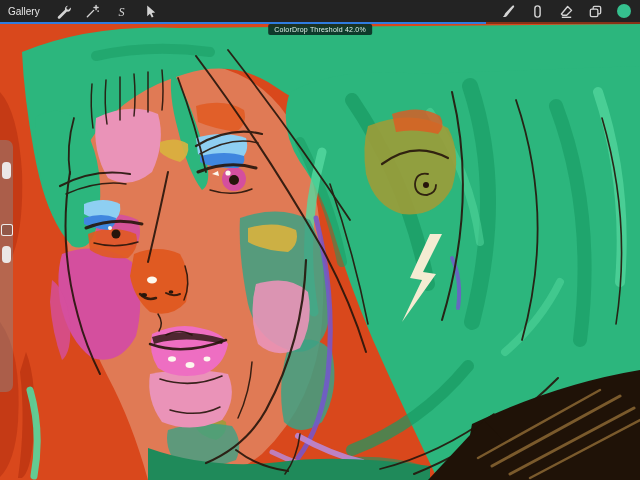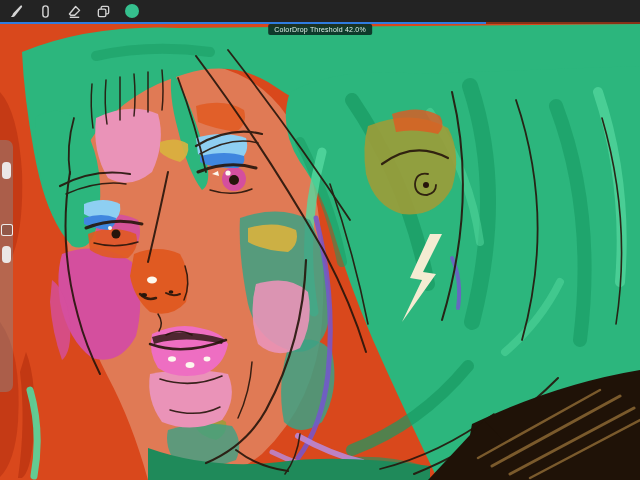--- a/index.html
+++ b/index.html
@@ -223,20 +223,52 @@
       </g>
     </svg>
   </div>
 
   <div class="threshold-track">
     <div class="threshold-fill"></div>
   </div>
   <div class="colordrop-badge">ColorDrop Threshold 42.0%</div>
 
   <div class="topbar">
+    <div class="tb-left">
+      <span class="gallery">Gallery</span>
+
+      <span class="tool">
+        <svg viewBox="0 0 16 16" width="15" height="15">
+          <path fill="#d4d4d4" d="M12.9,1.8 a3.4,3.4 0 0 0 -3.3,4.2 L2.2,13.4 a1.5,1.5 0 0 0 2.1,2.1 L11.7,8.1 a3.4,3.4 0 0 0 4,-4.4 l-2.3,2.3 -1.9,-0.5 -0.5,-1.9 Z"></path>
+        </svg>
+      </span>
+
+      <span class="tool">
+        <svg viewBox="0 0 16 16" width="15" height="15">
+          <g stroke="#d4d4d4" stroke-width="1.5" stroke-linecap="round" fill="none">
+            <line x1="2.5" y1="13.5" x2="9.2" y2="6.8"></line>
+            <line x1="11.8" y1="1.6" x2="11.8" y2="6"></line>
+            <line x1="9.6" y1="3.8" x2="14" y2="3.8"></line>
+          </g>
+          <circle cx="14" cy="7.5" r="0.9" fill="#d4d4d4"></circle>
+        </svg>
+      </span>
+
+      <span class="tool">
+        <svg viewBox="0 0 16 16" width="15" height="15">
+          <text x="8" y="12.5" text-anchor="middle" font-size="13" font-style="italic" font-family="Liberation Serif, serif" fill="#d4d4d4">S</text>
+        </svg>
+      </span>
+
+      <span class="tool">
+        <svg viewBox="0 0 16 16" width="15" height="15">
+          <path fill="#d4d4d4" d="M4.5,1.5 L4.5,13 L7.4,10.3 L9.3,14.4 L11.2,13.5 L9.3,9.5 L13,9 Z"></path>
+        </svg>
+      </span>
+    </div>
 
     <div class="tb-right">
       <span class="tool">
         <svg viewBox="0 0 16 16" width="15" height="15">
           <path fill="#d4d4d4" d="M13.5,1.5 Q14.5,2.5 13.7,3.5 L6.5,12.5 Q5.5,13.8 4,13.9 Q2.5,14 2.1,13.6 Q3.5,12.8 3.8,11.5 Q4,10.3 5,9.2 L12.2,1.8 Q13,1 13.5,1.5 Z"></path>
         </svg>
       </span>
 
       <span class="tool">
         <svg viewBox="0 0 16 16" width="15" height="15">

